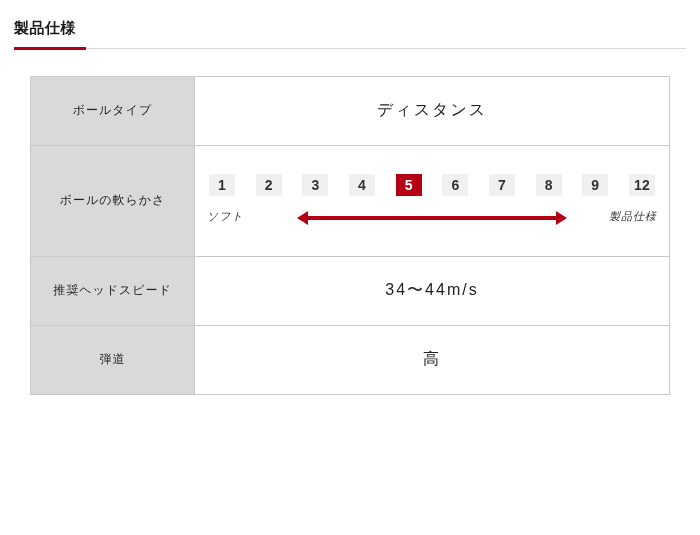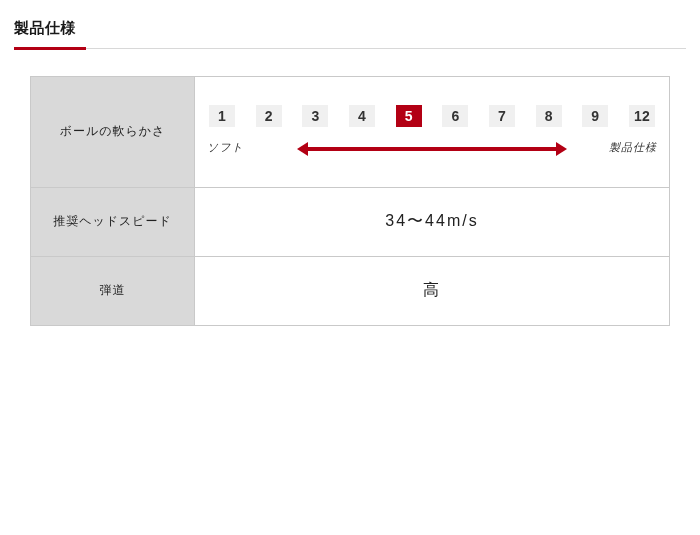--- a/index.html
+++ b/index.html
@@ -177,20 +177,24 @@
     <h1 class="heading-title">製品仕様</h1>
     <div class="heading-rules">
       <div class="rule-full"></div>
       <div class="rule-accent"></div>
     </div>
   </div>
 
   <div class="spec-wrap">
     <table class="spec">
       <tbody>
+        <tr class="row-type">
+          <th>ボールタイプ</th>
+          <td>ディスタンス</td>
+        </tr>
 
         <tr class="row-soft">
           <th>ボールの軟らかさ</th>
           <td>
             <div class="scale">
               <span class="scale-num">1</span>
               <span class="scale-num">2</span>
               <span class="scale-num">3</span>
               <span class="scale-num">4</span>
               <span class="scale-num active">5</span>

